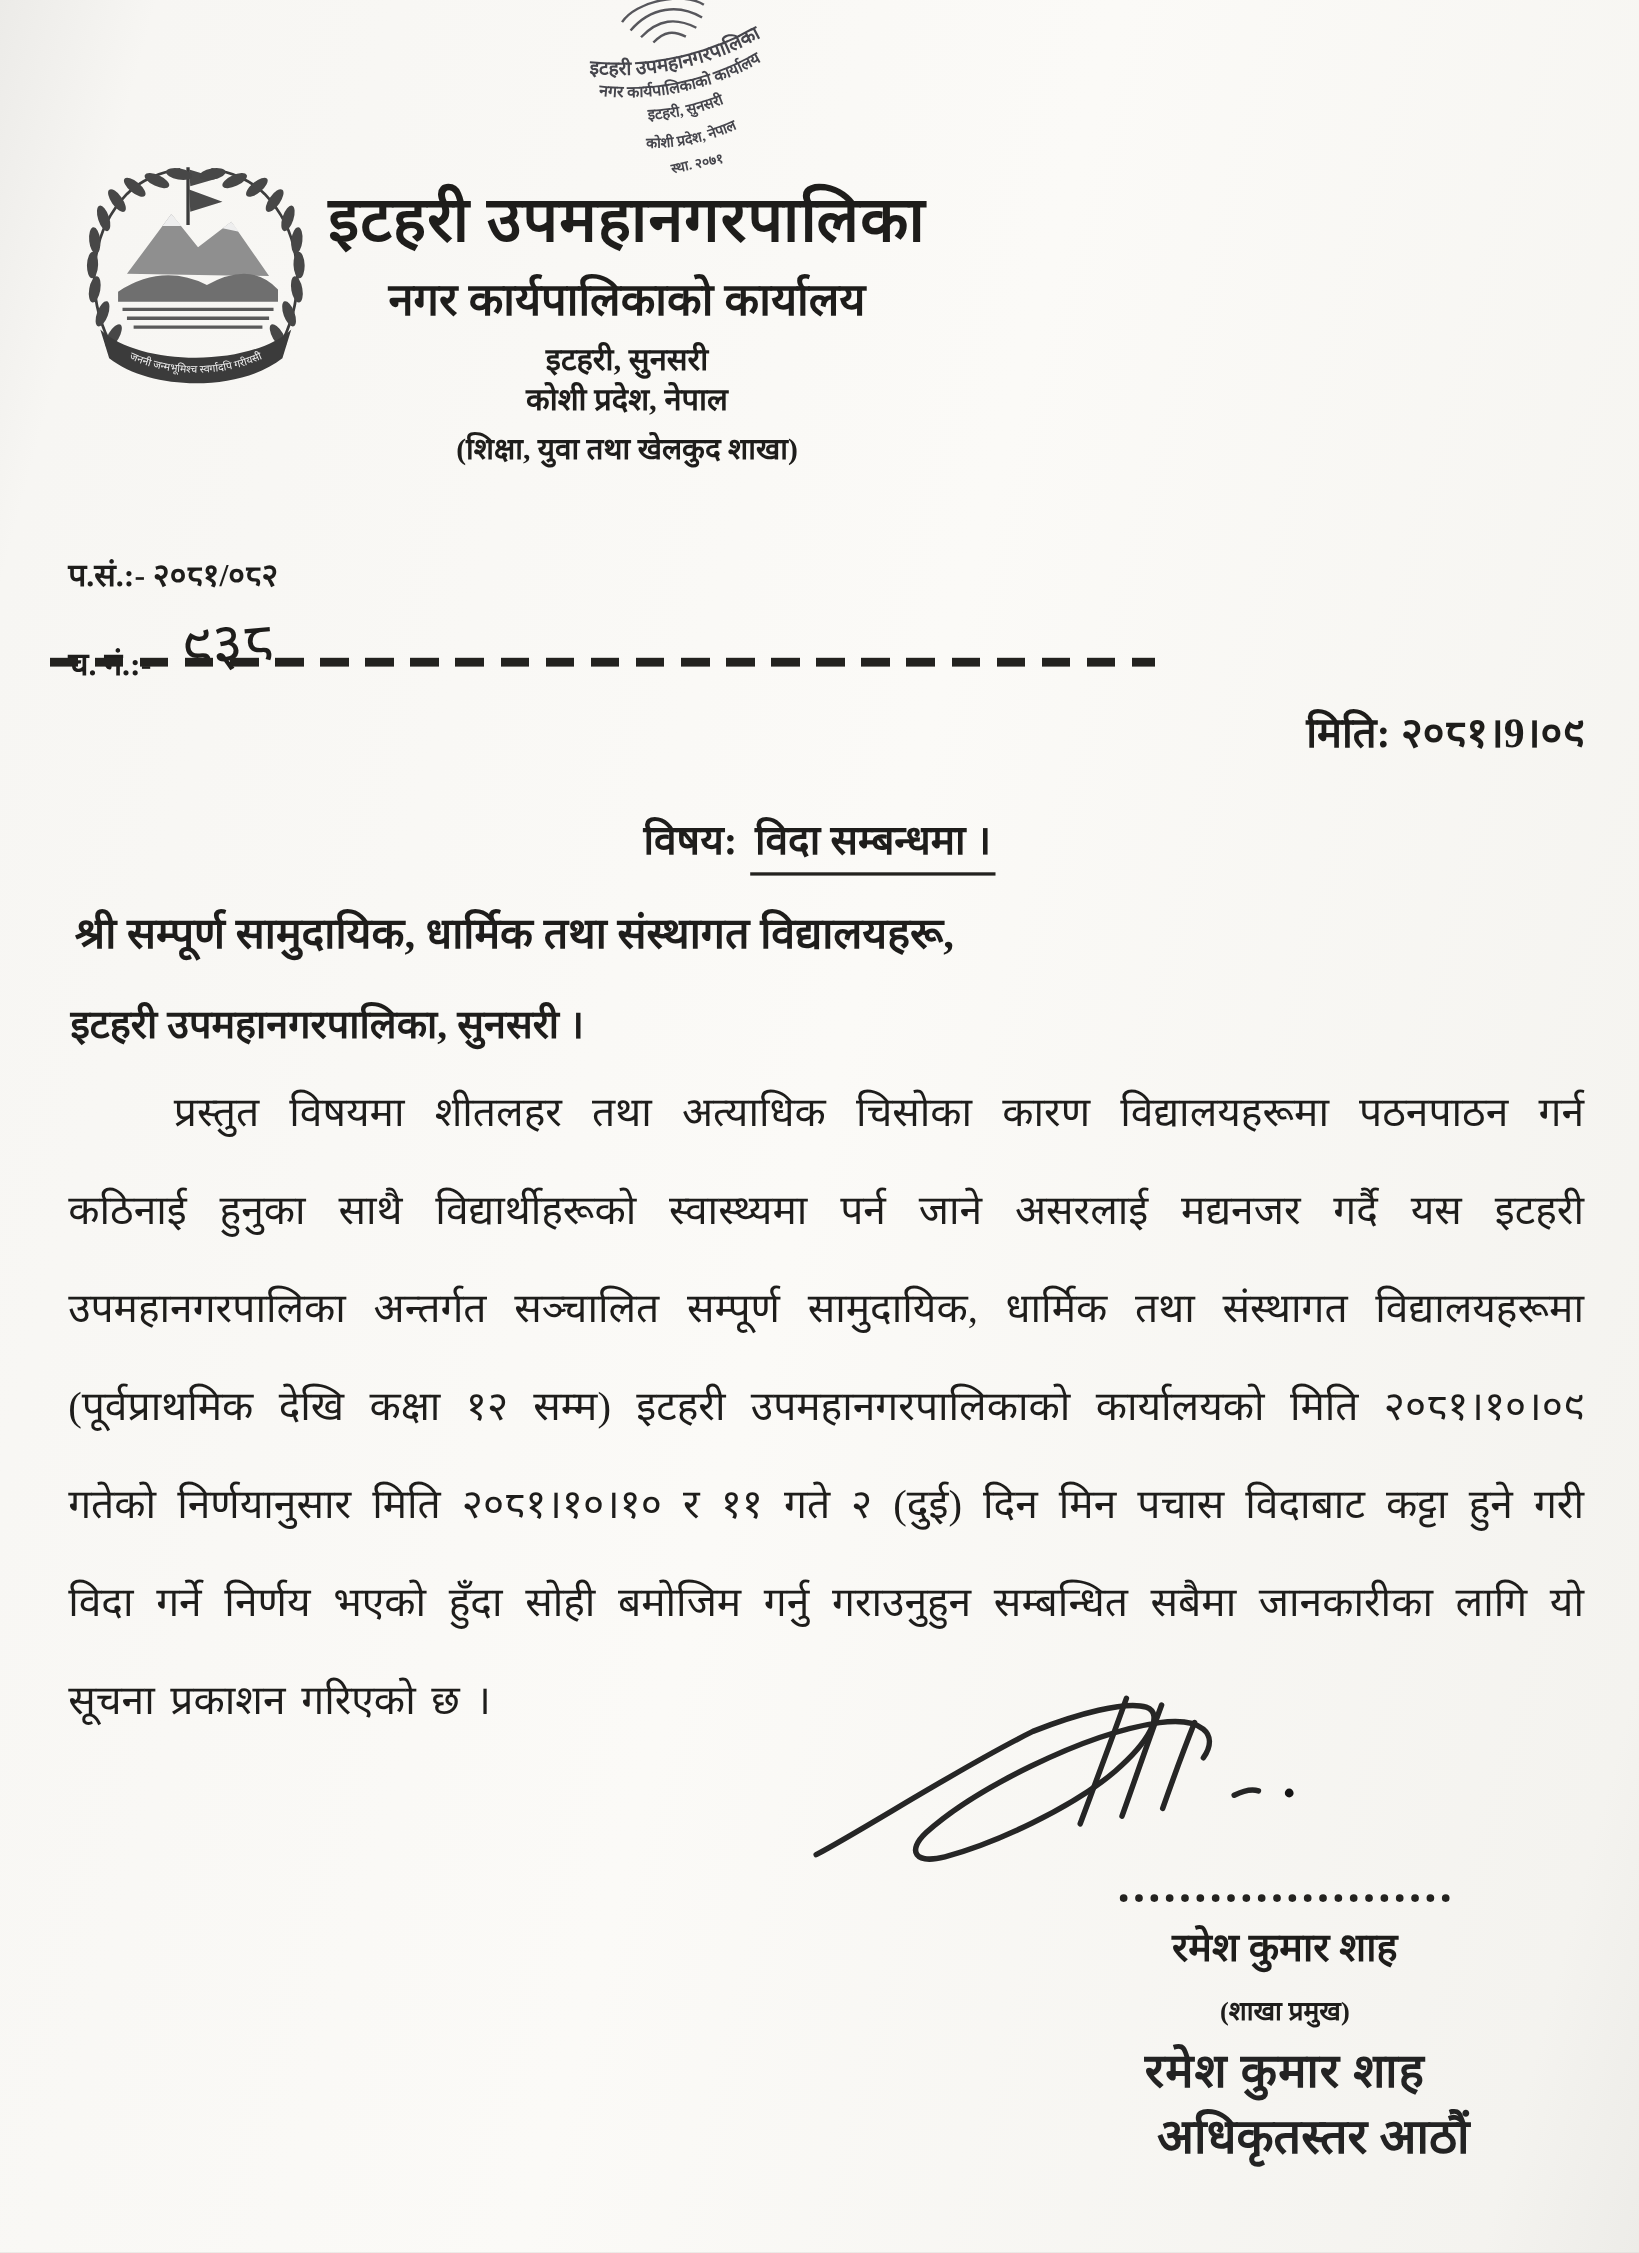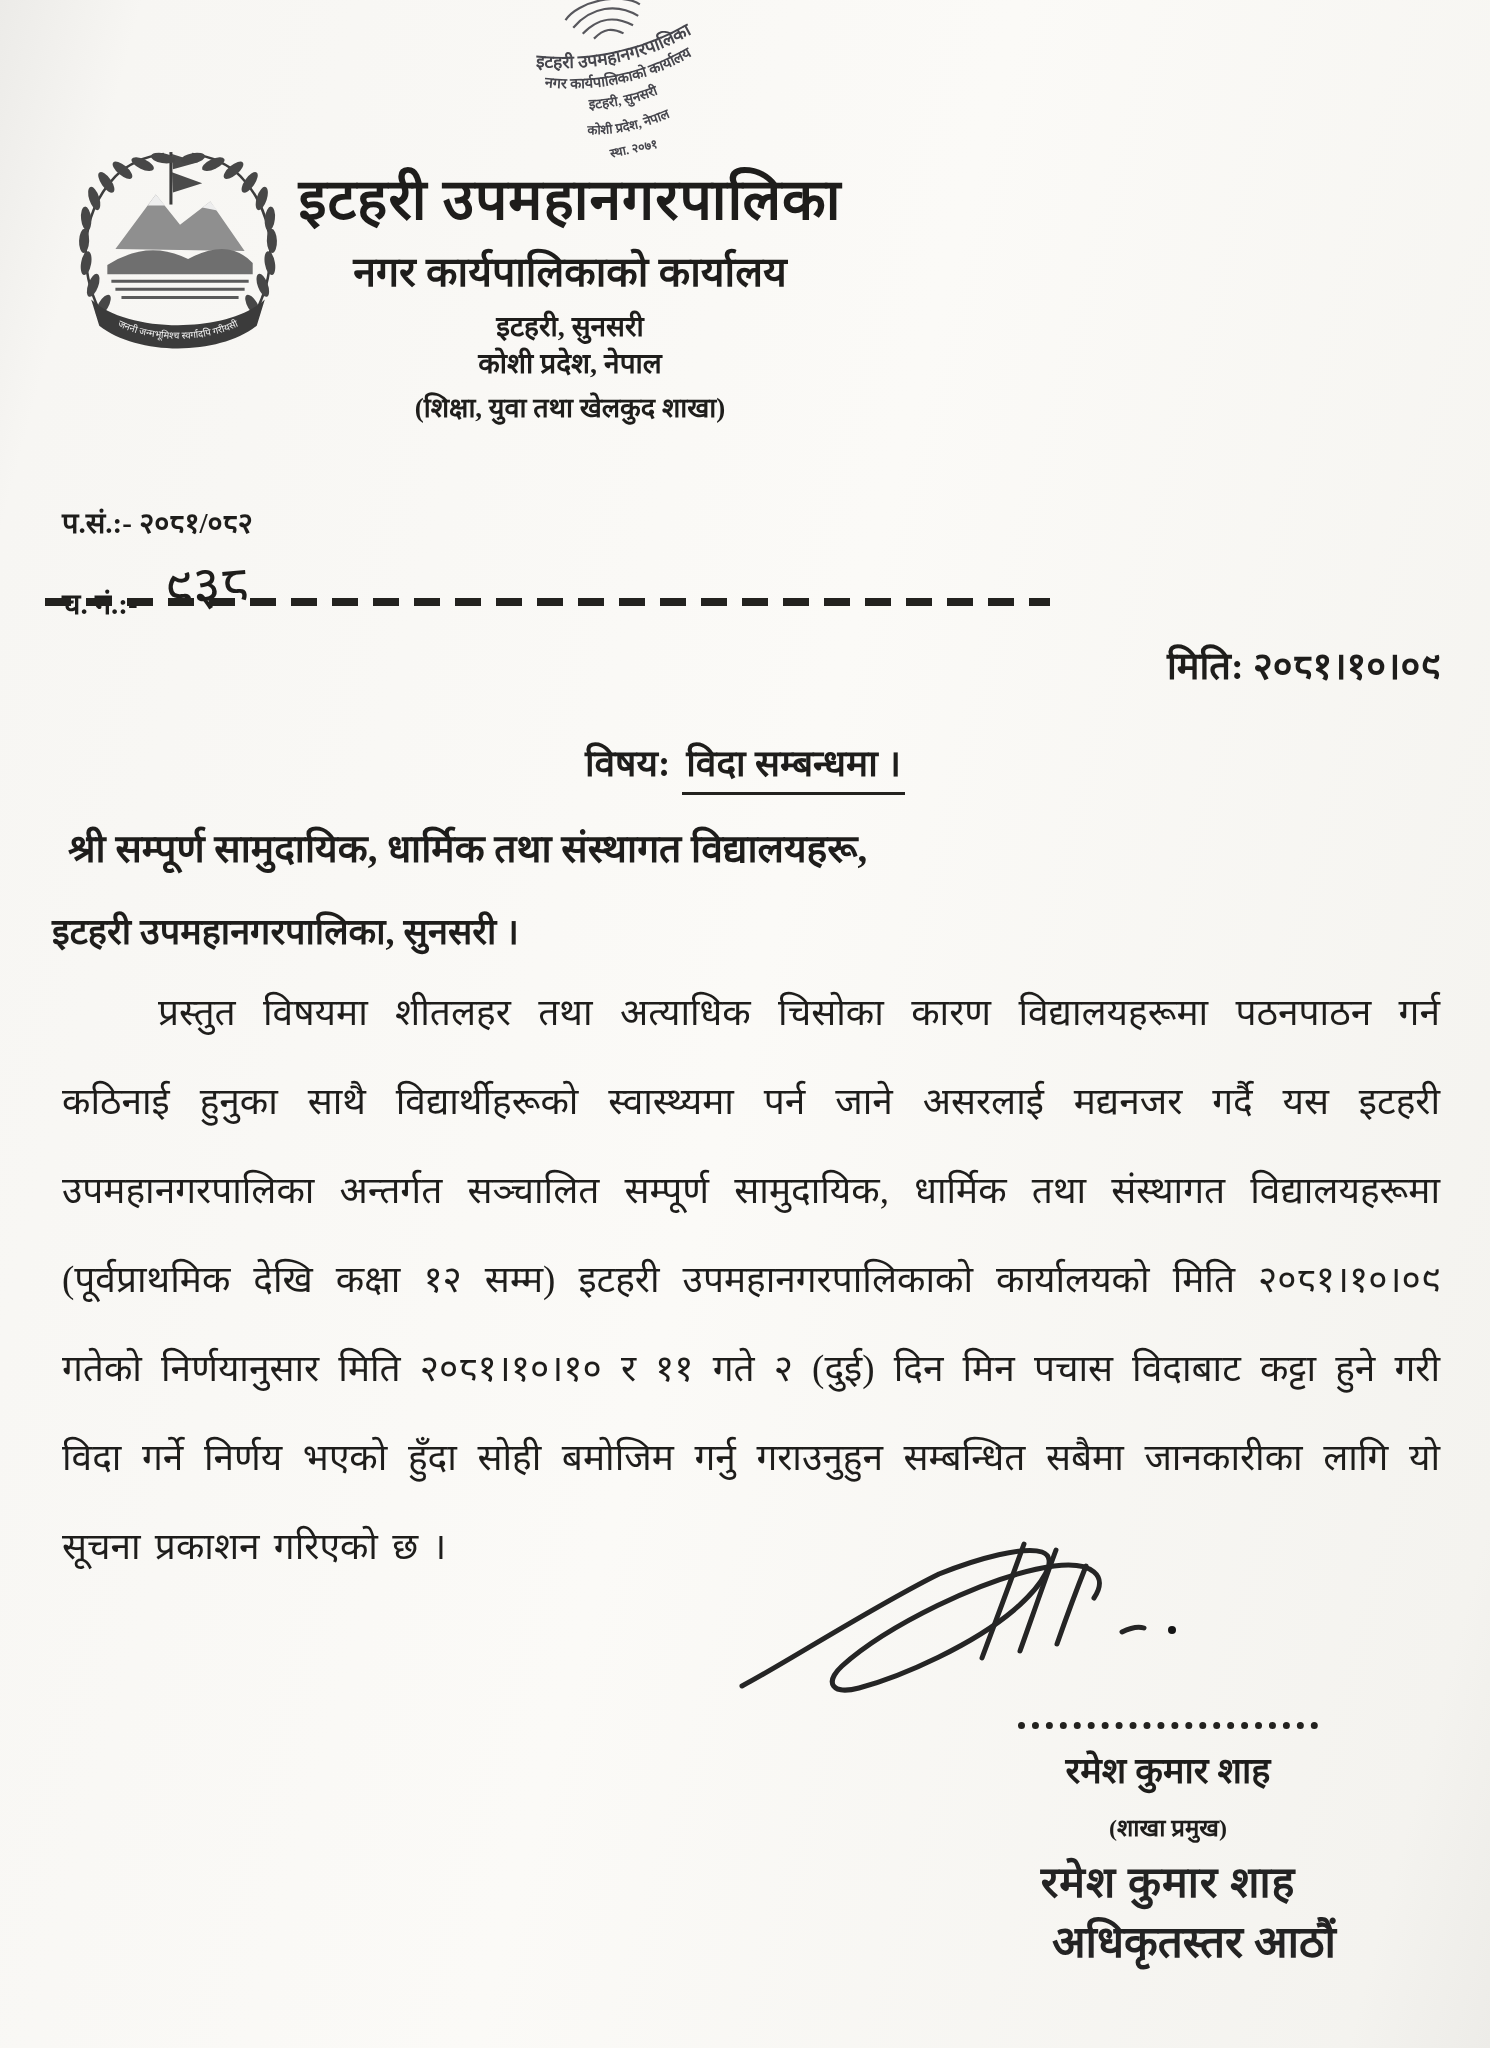--- a/index.html
+++ b/index.html
@@ -49,21 +49,21 @@
   }
   .dateline { left: 900px; top: 638px; width: 540px; text-align: right; font-size: 38px; font-weight: 600; }
 
   
   .subject { left: 0; top: 736px; width: 1490px; text-align: center; font-size: 37px; font-weight: bold; }
   .subject .u { border-bottom: 3px solid #23221f; padding: 0 4px 8px 4px; }
   .subject .lbl { margin-right: 12px; }
 
   
   .addr1 { left: 68px; top: 820px; font-size: 39px; font-weight: bold; }
-  .addr2 { left: 52px; top: 906px; font-size: 36px; font-weight: bold; }
+  .addr2 { left: 64px; top: 906px; font-size: 36px; font-weight: bold; }
 
   
   .bodypar {
     left: 62px; top: 968px; width: 1378px;
     font-size: 37px; line-height: 89px;
     text-align: justify; text-indent: 96px;
     word-spacing: 5px;
   }
 
   
@@ -153,21 +153,21 @@
   </div>
   <div class="abs chline">
     <span>च. नं.:-</span>
     <span class="hand">९३८</span>
   </div>
 
   <div class="abs dashline"></div>
 
   <div class="abs dateline">
     <span>मिति:</span>
-    <span>२०८१।१०।०९</span>
+    <span>२०८१।9।०९</span>
   </div>
 
   <div class="abs subject">
     <span class="lbl">विषय:</span><span class="u">विदा सम्बन्धमा ।</span>
   </div>
 
   <div class="abs addr1">श्री सम्पूर्ण सामुदायिक, धार्मिक तथा संस्थागत विद्यालयहरू,</div>
   <div class="abs addr2">इटहरी उपमहानगरपालिका, सुनसरी ।</div>
 
   <div class="abs bodypar">प्रस्तुत विषयमा शीतलहर तथा अत्याधिक चिसोका कारण विद्यालयहरूमा पठनपाठन गर्न कठिनाई हुनुका साथै विद्यार्थीहरूको स्वास्थ्यमा पर्न जाने असरलाई मद्यनजर गर्दै यस इटहरी उपमहानगरपालिका अन्तर्गत सञ्चालित सम्पूर्ण सामुदायिक, धार्मिक तथा संस्थागत विद्यालयहरूमा (पूर्वप्राथमिक देखि कक्षा १२ सम्म) इटहरी उपमहानगरपालिकाको कार्यालयको मिति २०८१।१०।०९ गतेको निर्णयानुसार मिति २०८१।१०।१० र ११ गते २ (दुई) दिन मिन पचास विदाबाट कट्टा हुने गरी विदा गर्ने निर्णय भएको हुँदा सोही बमोजिम गर्नु गराउनुहुन सम्बन्धित सबैमा जानकारीका लागि यो सूचना प्रकाशन गरिएको छ ।</div>

